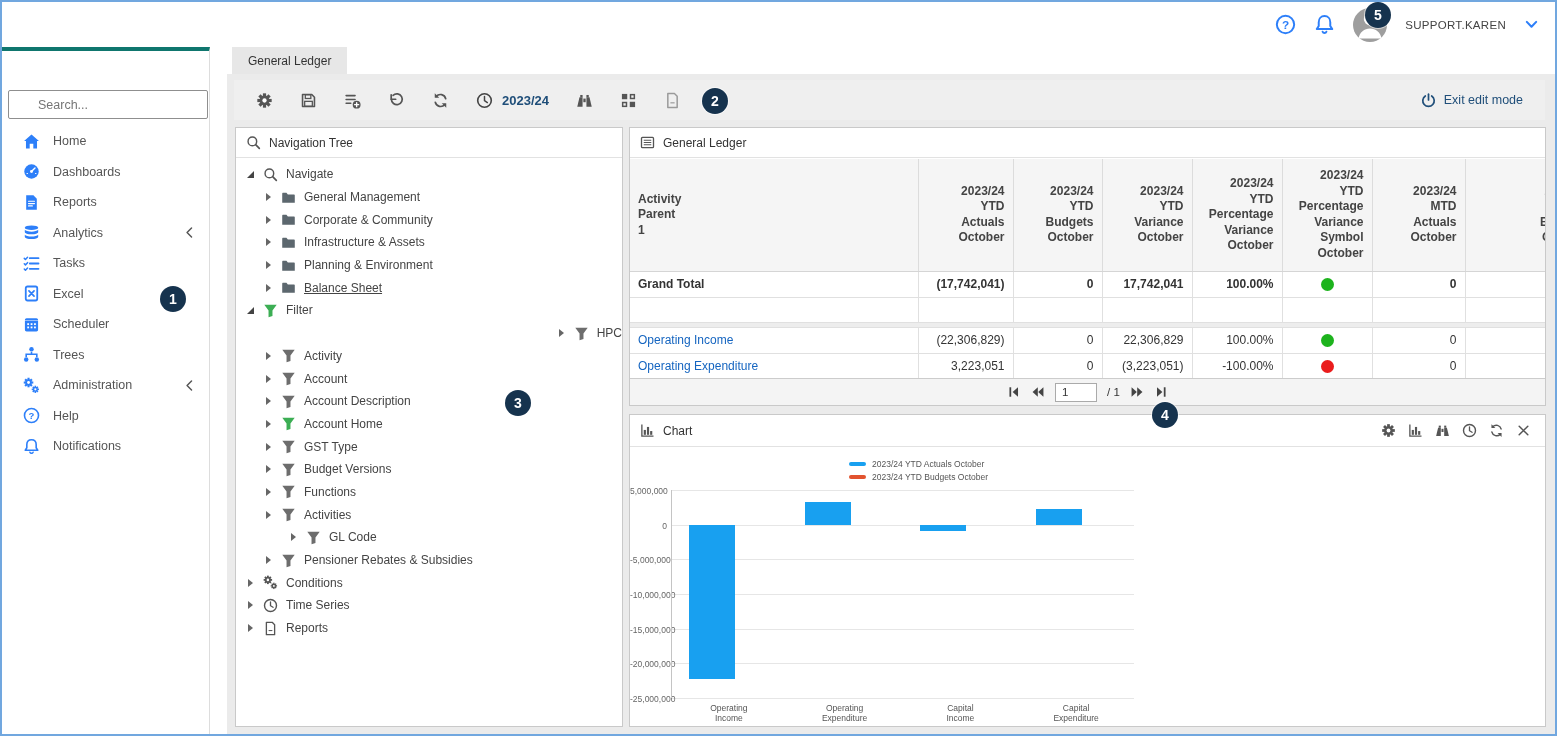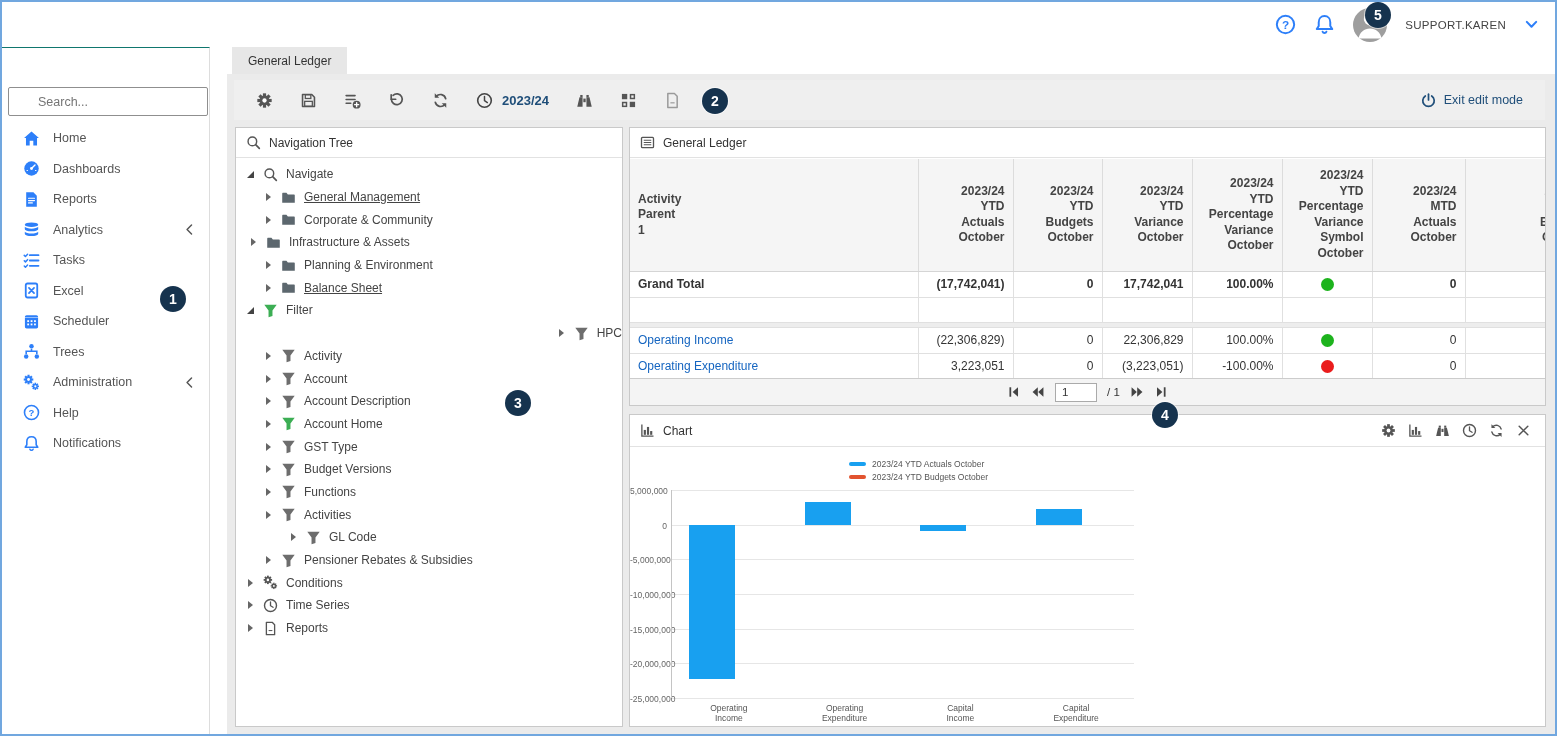--- a/index.html
+++ b/index.html
@@ -8,21 +8,21 @@
        font-family:"Liberation Sans",sans-serif;overflow:hidden;}
   
   .topbar{position:absolute;left:0;top:0;right:0;height:45px;background:#fff;}
   .topbar-right{position:absolute;right:16px;top:0;height:45px;display:flex;align-items:center;gap:18px;}
   .tb-blue{width:21px;height:21px;color:#2d7ff9;cursor:pointer;}
   .avatar{width:34px;height:34px;border-radius:50%;background:#9e9e9e;display:flex;align-items:center;justify-content:center;cursor:pointer;}
   .avatar svg{width:26px;height:26px;}
   .username{font-size:11.5px;color:#444;letter-spacing:.3px;cursor:pointer;}
   .user-chev{width:15px;height:15px;color:#2d7ff9;cursor:pointer;}
   
-  .sidebar{position:absolute;left:0;top:45px;width:208px;bottom:0;background:#fff;border-right:1px solid #ddd;border-top:1px solid #0f766e;}
+  .sidebar{position:absolute;left:0;top:45px;width:208px;bottom:0;background:#fff;border-right:1px solid #ddd;border-top:4px solid #0f766e;}
   .hamburger{position:absolute;left:43px;top:48px;width:25px;height:25px;color:#2d7ff9;cursor:pointer;}
   .search{position:absolute;left:6px;top:39px;width:200px;height:29px;border:1px solid #8f8f8f;border-radius:2px;
           padding-left:29px;font-size:12.5px;color:#333;background:#fff;font-family:inherit;}
   .search::placeholder{color:#757575;}
   #side-list{position:absolute;top:75px;left:0;right:0;}
   .side-item{height:30.5px;display:flex;align-items:center;padding-left:21px;gap:13px;font-size:12.5px;color:#555;cursor:pointer;}
   .sicon{width:17px;height:17px;color:#2d7ff9;flex:none;}
   .schev{margin-left:auto;margin-right:13px;width:13px;height:13px;color:#555;}
   .sicon svg,.schev svg,.tb-blue svg,.hamburger svg{width:100%;height:100%;display:block;}
   
@@ -423,39 +423,39 @@
           <div class="tree-row" style="padding-left: 10px;">
             <span class="exp open"></span>
             <span class="tricon dark">
               <svg viewBox="0 0 16 16" aria-hidden="true" style="width:100%;height:100%;display:block">
                 <circle cx="6.8" cy="6.8" r="4.6" fill="none" stroke="currentColor" stroke-width="1.5"></circle>
                 <path d="M10.3 10.3 14.2 14.2" stroke="currentColor" stroke-width="1.8" stroke-linecap="round"></path>
               </svg>
             </span>
             <span>Navigate</span>
           </div>
-          <div class="tree-row" style="padding-left: 28px; text-decoration: underline;">
+          <div class="tree-row" style="padding-left: 28px;">
             <span class="exp closed"></span>
             <span class="tricon ">
               <svg viewBox="0 0 16 16" aria-hidden="true" style="width:100%;height:100%;display:block">
                 <path fill="currentColor" d="M1.3 13.6V4c0-.55.45-1 1-1h3.5l1.5 1.7h6.4c.55 0 1 .45 1 1v7.9z"></path>
               </svg>
             </span>
             <span>General Management</span>
           </div>
           <div class="tree-row" style="padding-left: 28px;">
             <span class="exp closed"></span>
             <span class="tricon ">
               <svg viewBox="0 0 16 16" aria-hidden="true" style="width:100%;height:100%;display:block">
                 <path fill="currentColor" d="M1.3 13.6V4c0-.55.45-1 1-1h3.5l1.5 1.7h6.4c.55 0 1 .45 1 1v7.9z"></path>
               </svg>
             </span>
             <span>Corporate &amp; Community</span>
           </div>
-          <div class="tree-row" style="padding-left: 13px;">
+          <div class="tree-row" style="padding-left: 28px;">
             <span class="exp closed"></span>
             <span class="tricon ">
               <svg viewBox="0 0 16 16" aria-hidden="true" style="width:100%;height:100%;display:block">
                 <path fill="currentColor" d="M1.3 13.6V4c0-.55.45-1 1-1h3.5l1.5 1.7h6.4c.55 0 1 .45 1 1v7.9z"></path>
               </svg>
             </span>
             <span>Infrastructure &amp; Assets</span>
           </div>
           <div class="tree-row" style="padding-left: 28px;">
             <span class="exp closed"></span>

